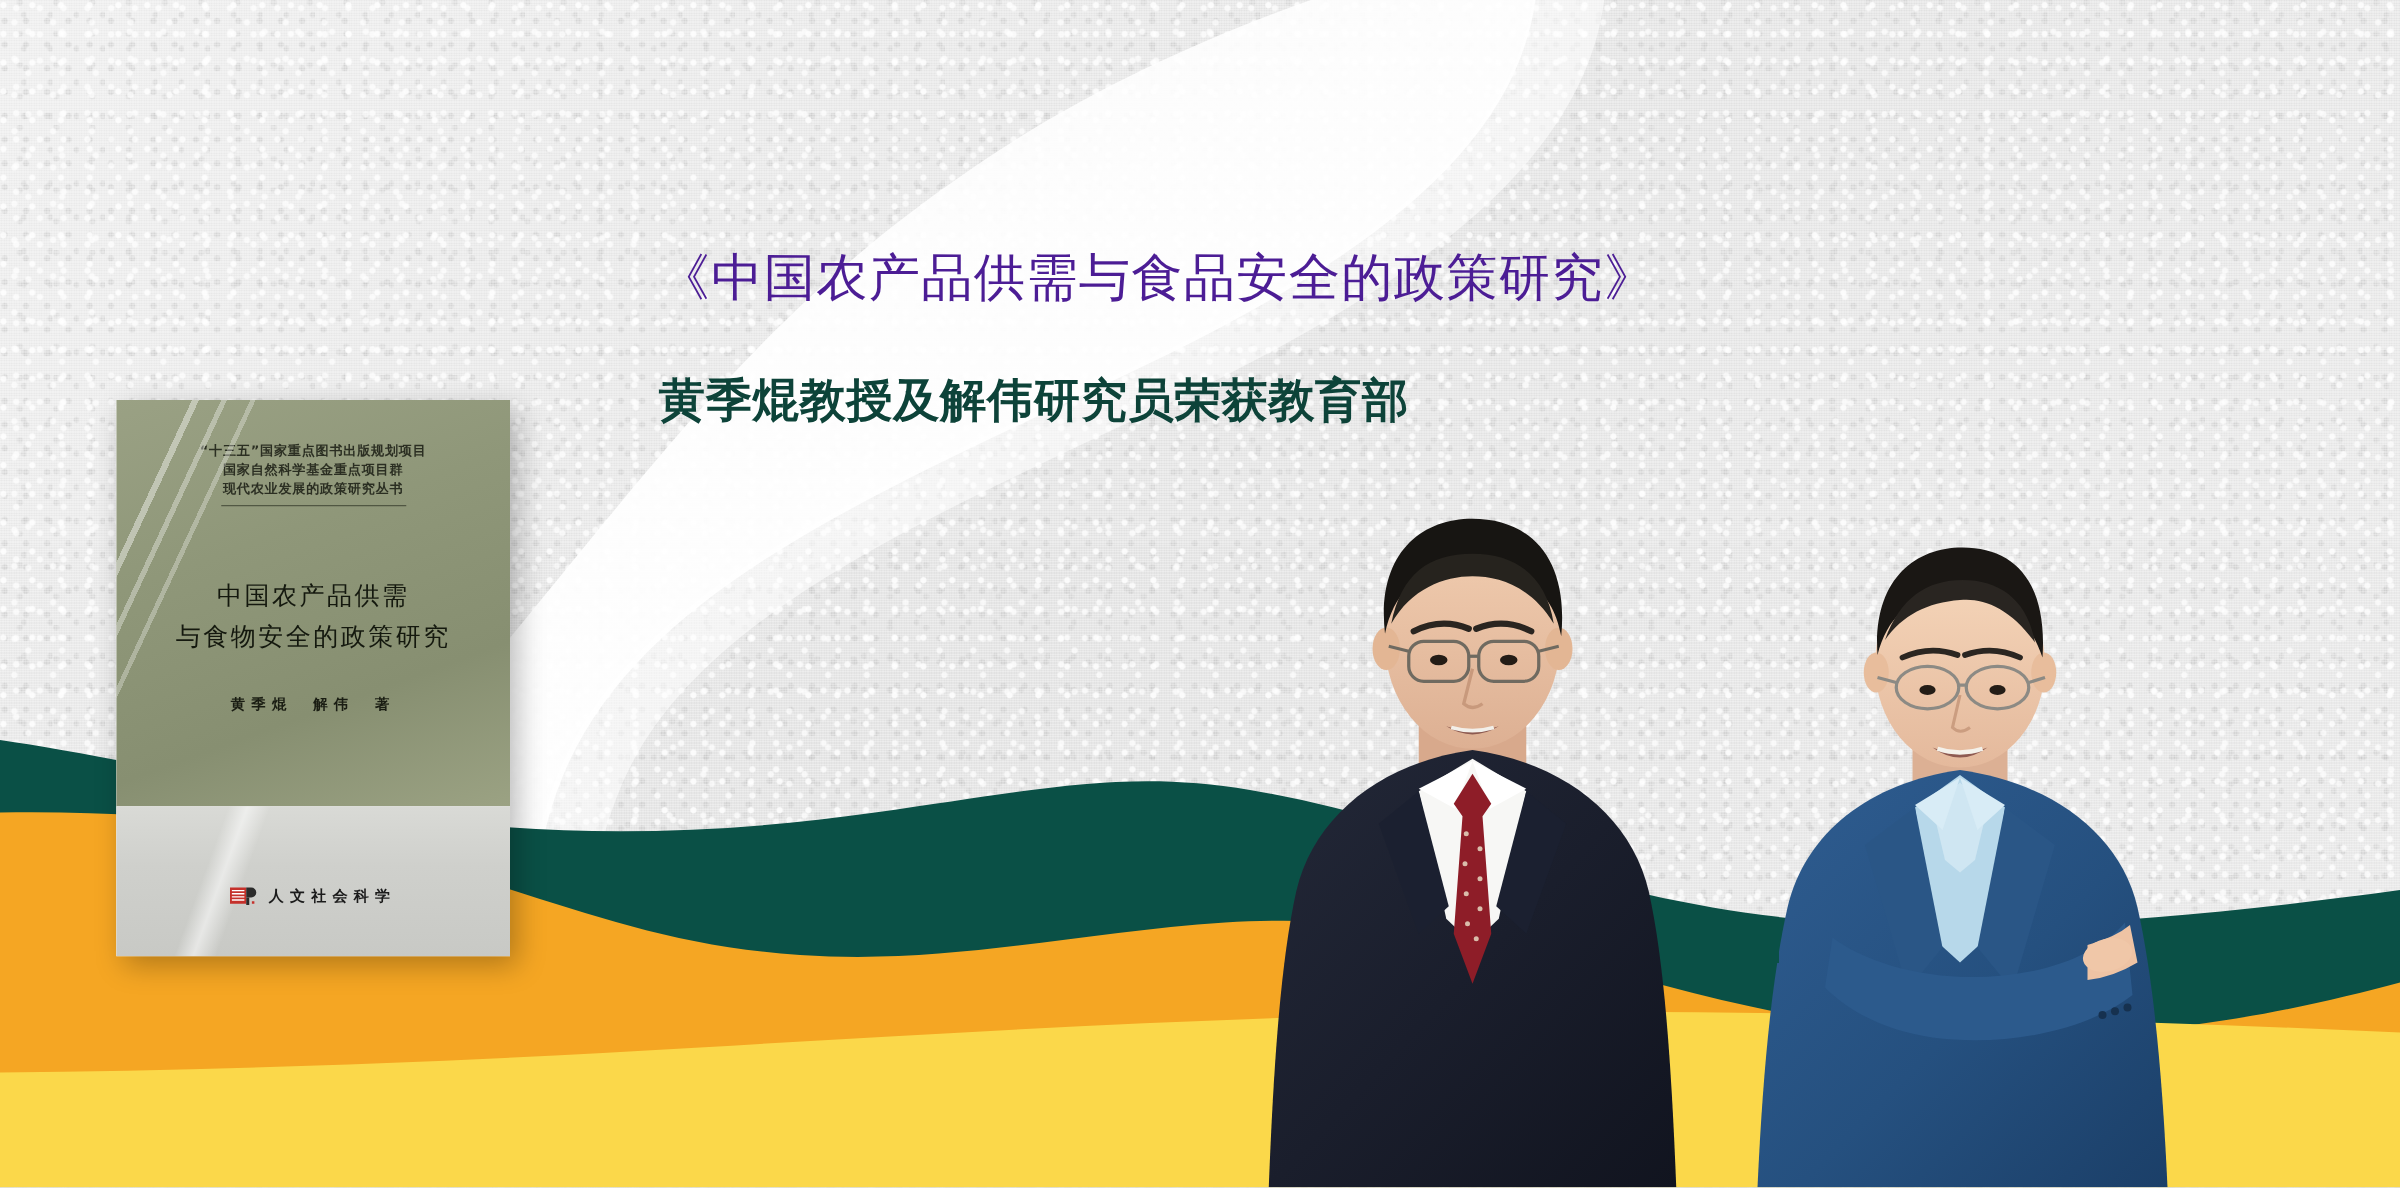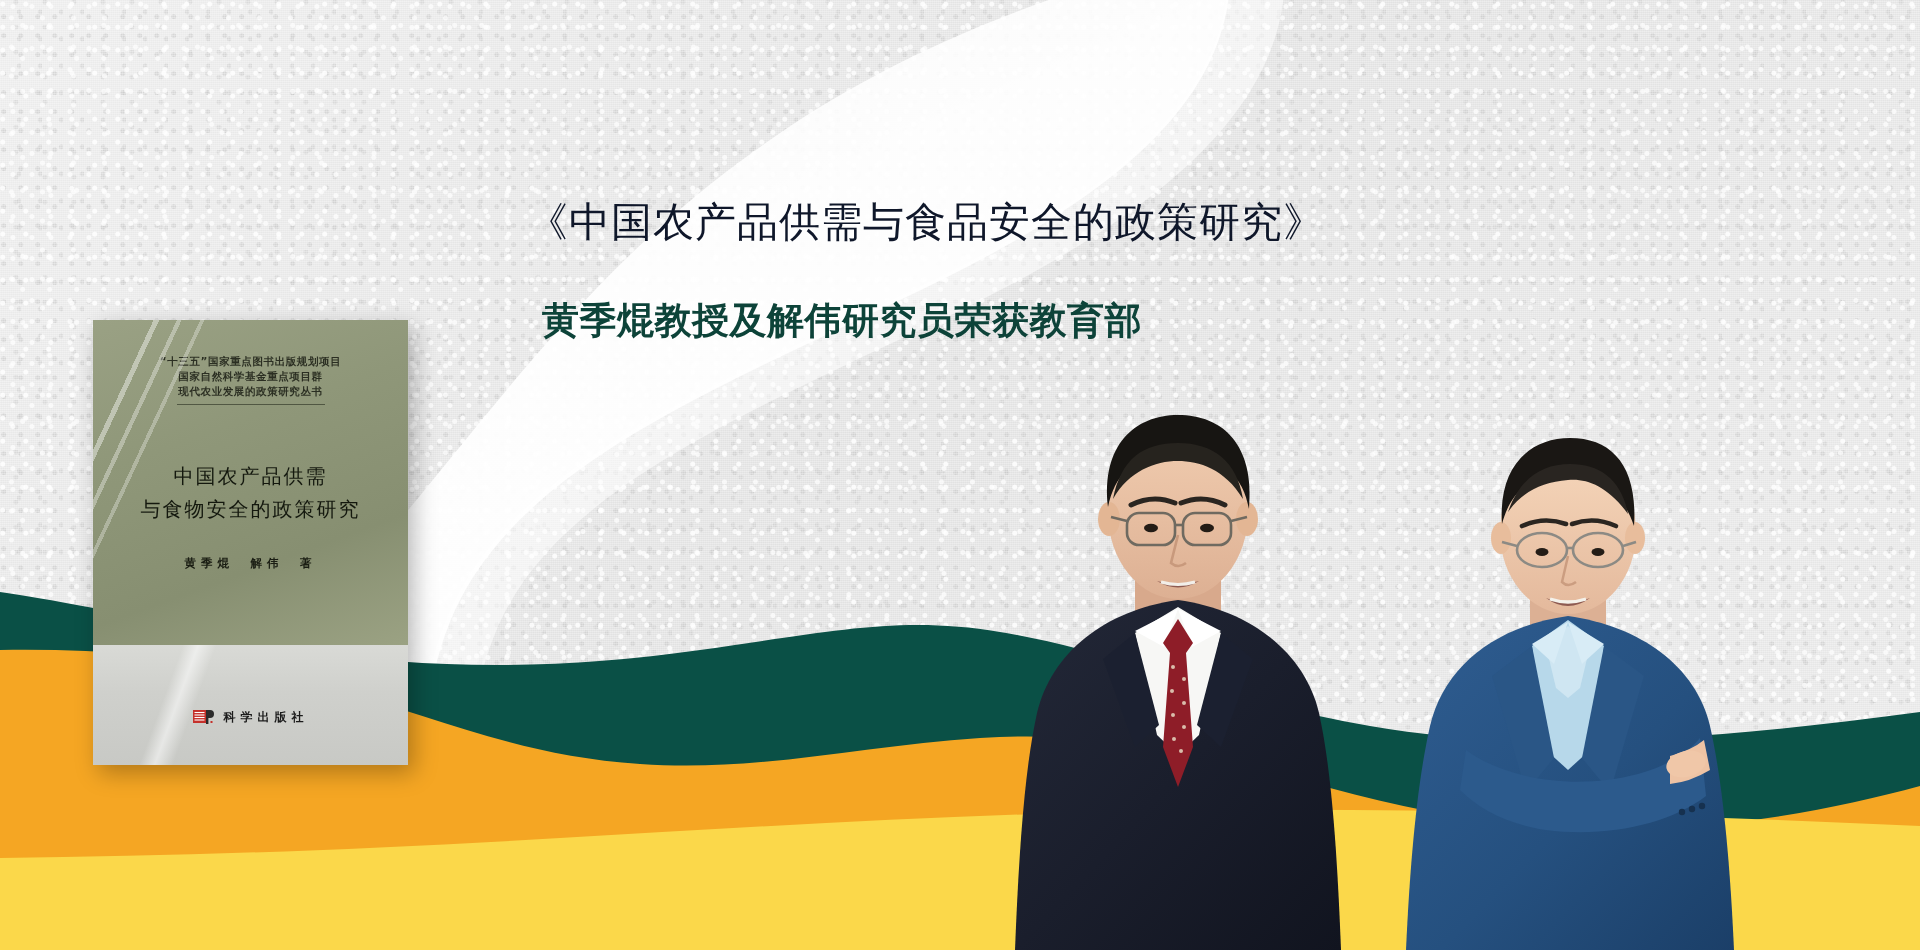--- a/index.html
+++ b/index.html
@@ -93,28 +93,28 @@
   .pub-logo{width:22px;height:17px;position:relative;}
   .pub-name{
     font-family:"DejaVu Serif","Liberation Serif",serif;
     font-size:12px;letter-spacing:5px;color:#1b1b1b;font-weight:700;
   }
 
   
   .headline{position:absolute;left:527px;top:196px;width:1260px;}
   .book-name{
     font-family:"DejaVu Serif","Liberation Serif",serif;
-    font-size:41px;line-height:52px;color:#0f172a;letter-spacing:1px;
+    font-size:41px;line-height:52px;color:#4c1d95;letter-spacing:1px;
     white-space:nowrap;font-weight:400;
   }
   .award{margin-top:42px;}
   .award-line{
     font-family:"DejaVu Sans","Liberation Sans",sans-serif;
     font-weight:700;font-size:37px;line-height:62px;color:#0d4339;
-    letter-spacing:.5px;white-space:nowrap;margin-left:15px;
+    letter-spacing:.5px;white-space:nowrap;
   }
 
   
   .portrait{position:absolute;bottom:0;}
   .p-left{left:985px;width:390px;height:555px;}
   .p-right{left:1370px;width:400px;height:530px;}
 </style>
 </head>
 <body>
 
@@ -180,21 +180,21 @@
               <line x1="1.5" y1="3.5" x2="11.5" y2="3.5"></line>
               <line x1="1.5" y1="6" x2="11.5" y2="6"></line>
               <line x1="1.5" y1="8.5" x2="11.5" y2="8.5"></line>
               <line x1="1.5" y1="11" x2="11.5" y2="11"></line>
             </g>
             <path d="M13 1 h4 a4 4 0 0 1 0 8 h-4 z" fill="#2b2b2b"></path>
             <rect x="13" y="9" width="2.4" height="6" fill="#2b2b2b"></rect>
             <rect x="17.5" y="12" width="2" height="2" fill="#c5312b"></rect>
           </svg>
         </span>
-        <span class="pub-name">科学出版社</span>
+        <span class="pub-name">人文社会科学</span>
       </div>
     </div>
   </div>
 
   <div class="headline">
     <div class="book-name">《中国农产品供需与食品安全的政策研究》</div>
     <div class="award">
       <div class="award-line">黄季焜教授及解伟研究员荣获教育部</div>
     </div>
   </div>

